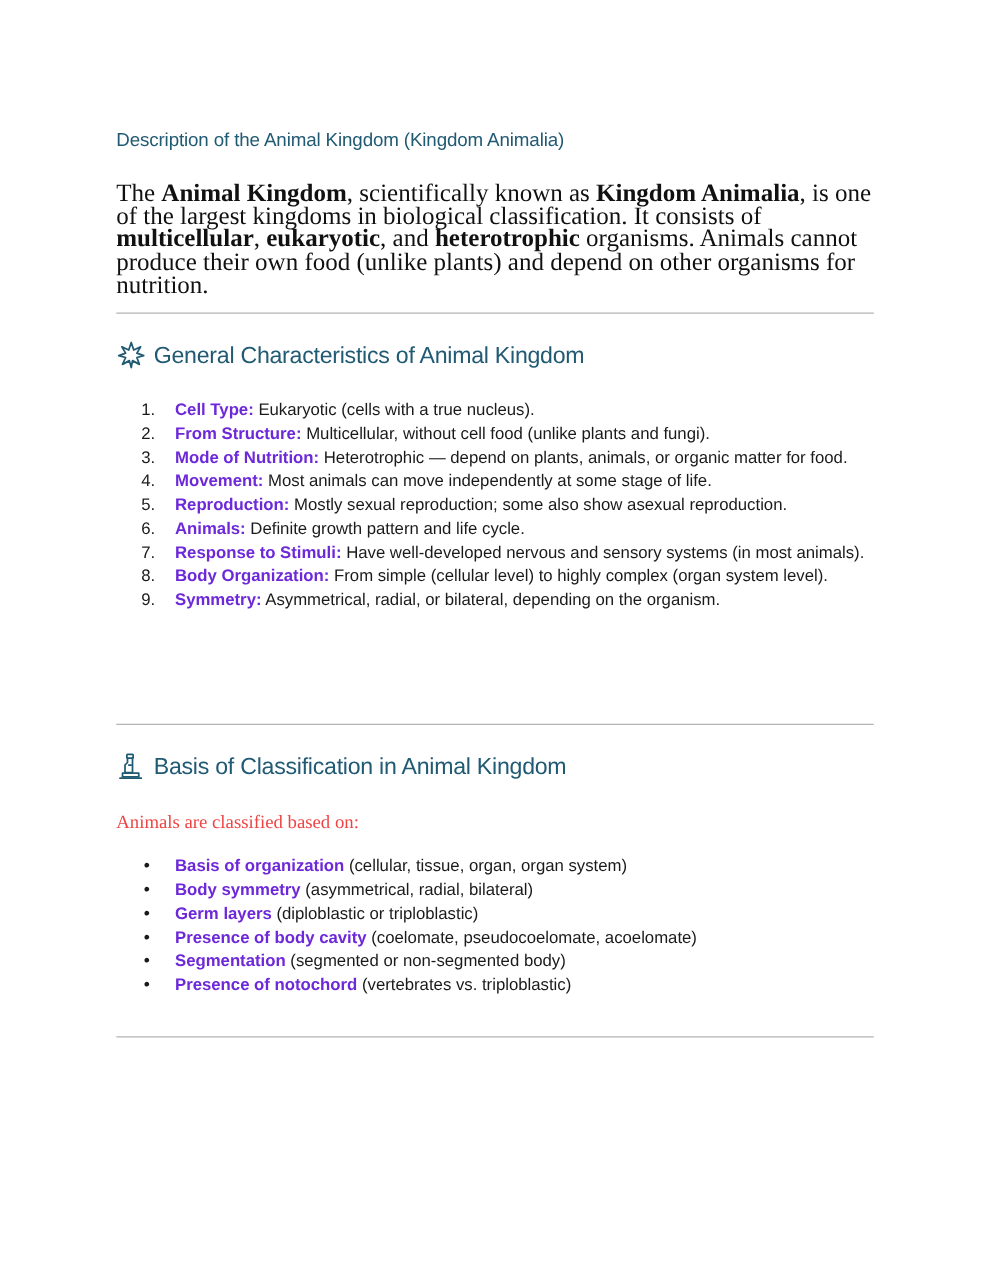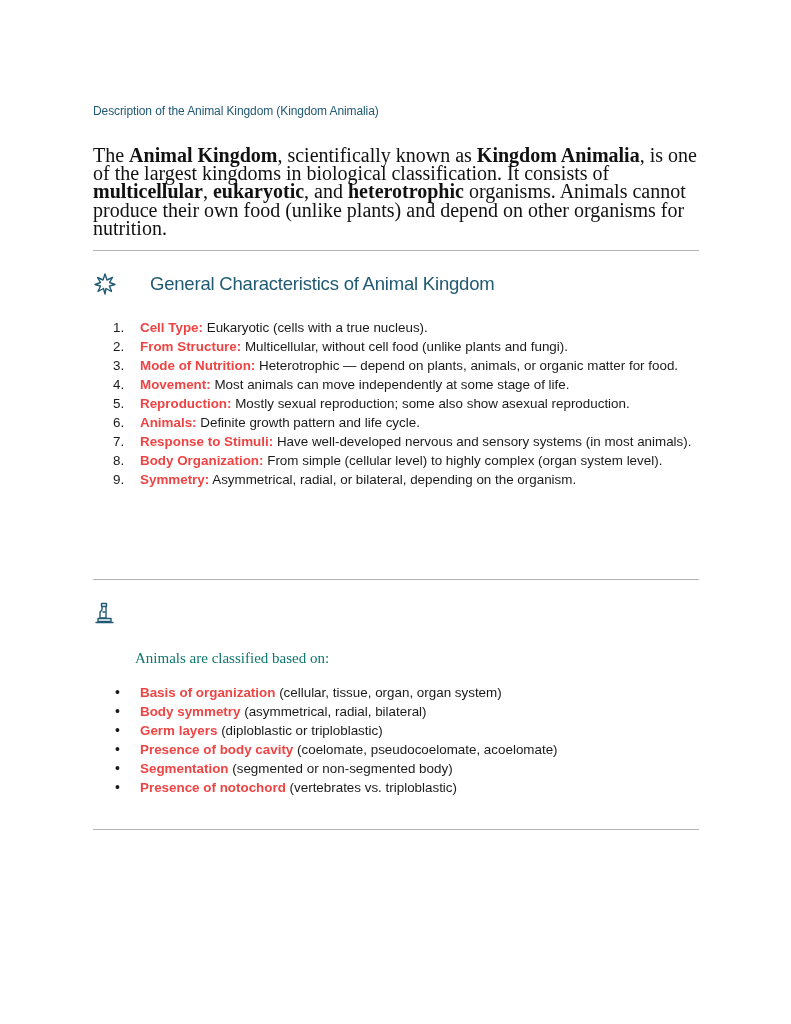--- a/index.html
+++ b/index.html
@@ -18,21 +18,21 @@
       position: absolute;
       left: 93px;
       top: 0;
       width: 606px;
     }
     .h1 {
       position: absolute;
       left: 0;
       top: 104px;
       font-family: "Liberation Sans", sans-serif;
-      font-size: 12px;
+      font-size: 15px;
       color: #215a73;
       white-space: nowrap;
       letter-spacing: -0.1px;
     }
     .intro {
       position: absolute;
       left: 0;
       top: 146px;
       width: 610px;
       font-family: "Liberation Serif", serif;
@@ -80,50 +80,49 @@
     }
     .list li {
       position: relative;
       padding-left: 27px;
     }
     .list li .num {
       position: absolute;
       left: 0;
       top: 0;
     }
-    .list li b { font-weight: bold; color: #ef4444; }
+    .list li b { font-weight: bold; color: #6d28d9; }
     .list li .bul {
       position: absolute;
       left: 2px;
       top: 0;
       font-size: 14px;
     }
     .lead {
       position: absolute;
       left: 0;
       top: 650px;
       font-family: "Liberation Serif", serif;
       font-size: 15px;
-      color: #0f766e;
+      color: #ef4444;
       white-space: nowrap;
-      margin-left: 42px;
     }
   </style>
 </head>
 <body>
 
 <div class="page">
 
   <div class="h1">Description of the Animal Kingdom (Kingdom Animalia)</div>
 
   <p class="intro" style="margin:0;"><span>The </span><b>Animal Kingdom</b><span>, scientifically known as </span><b>Kingdom Animalia</b><span>, is one of the largest kingdoms in biological classification. It consists of </span><b>multicellular</b><span>, </span><b>eukaryotic</b><span>, and </span><b>heterotrophic</b><span> organisms. Animals cannot produce their own food (unlike plants) and depend on other organisms for nutrition.</span></p>
 
   <div class="divider" style="top:250px;"></div>
 
-  <div class="h2" style="top:272px;gap:27px;">
+  <div class="h2" style="top:272px;">
     <span class="icon">
       <svg width="24" height="24" viewBox="0 0 24 24" fill="none" stroke="#215a73" stroke-width="1.4" stroke-linejoin="round">
         <path d="M12 2 L14 8 L19.5 5.5 L16.5 10.5 L22 12.5 L16.5 14 L18.5 19.5 L13 16.5 L12 22 L10.5 16.5 L5 19.5 L7.5 14 L2 12.5 L7.5 10.5 L4.5 5.5 L10 8 Z"></path>
       </svg>
     </span>
     <span>General Characteristics of Animal Kingdom</span>
   </div>
 
   <ol class="list" style="top:318px;">
     <li><span class="num">1.</span><b>Cell Type:</b><span> Eukaryotic (cells with a true nucleus).</span></li>
@@ -142,20 +141,21 @@
   <div class="h2" style="top:601px;">
     <span class="icon">
       <svg width="24" height="24" viewBox="0 0 24 24" fill="none" stroke="#215a73" stroke-width="1.4" stroke-linejoin="round" stroke-linecap="round">
         <rect x="8.5" y="2.5" width="5" height="3" rx="0.5"></rect>
         <path d="M9 5.5 L9 9 L7 11 L7 17 L13 17 L13 5.5"></path>
         <path d="M10 11 L12 11"></path>
         <path d="M5 17.5 L18 17.5 L18 20.5 L5 20.5 Z"></path>
         <path d="M3 21.5 L20 21.5"></path>
       </svg>
     </span>
+    <span>Basis of Classification in Animal Kingdom</span>
   </div>
 
   <div class="lead">Animals are classified based on:</div>
 
   <ul class="list" style="top:683px;">
     <li><span class="bul">•</span><b>Basis of organization</b><span> (cellular, tissue, organ, organ system)</span></li>
     <li><span class="bul">•</span><b>Body symmetry</b><span> (asymmetrical, radial, bilateral)</span></li>
     <li><span class="bul">•</span><b>Germ layers</b><span> (diploblastic or triploblastic)</span></li>
     <li><span class="bul">•</span><b>Presence of body cavity</b><span> (coelomate, pseudocoelomate, acoelomate)</span></li>
     <li><span class="bul">•</span><b>Segmentation</b><span> (segmented or non-segmented body)</span></li>

